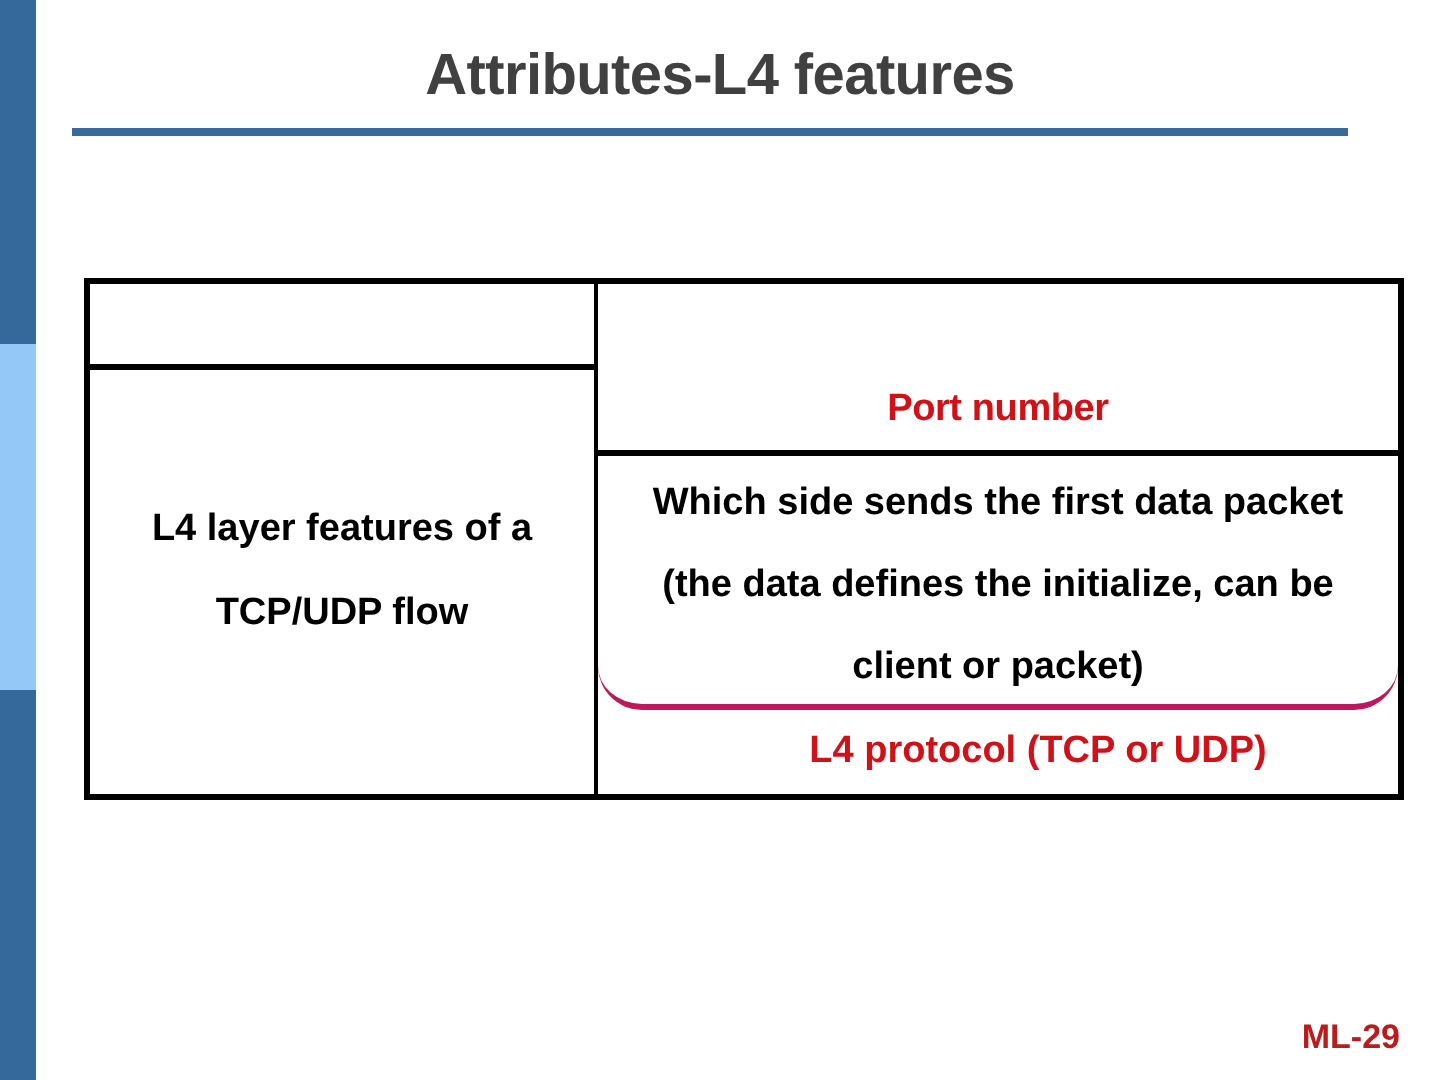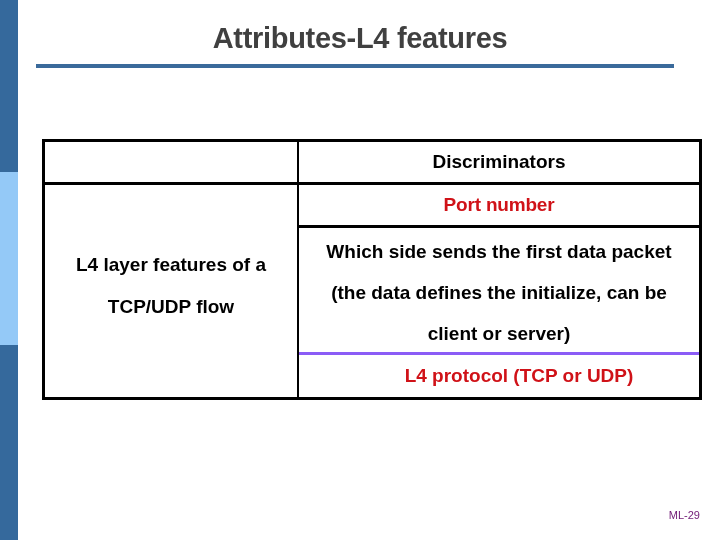--- a/index.html
+++ b/index.html
@@ -92,73 +92,71 @@
   .cell-ports {
     grid-column: 2;
     grid-row: 2;
     border-bottom: 3px solid #000;
     white-space: nowrap;
     letter-spacing: -0.2px;
   }
   .cell-first-packet {
     grid-column: 2;
     grid-row: 3;
-    border-bottom: 3px solid #8b5cf6;
+    border-bottom: 3px solid #be185d;
     flex-direction: column;
     justify-content: flex-start;
     padding-top: 3px;
     line-height: 41px;
+    border-radius: 22px;
   }
   .cell-protocol {
     grid-column: 2;
     grid-row: 4;
     margin-left: 40px;
   }
   .red { color: #d01218; }
 
   
   .page-number {
     position: absolute;
     top: 509px;
     right: 20px;
-    font-size: 11px;
-    font-weight: normal;
-    color: #701a75;
+    font-size: 17px;
+    font-weight: bold;
+    color: #b91c1c;
   }
 </style>
 </head>
 <body>
 
 <div class="bar bar-top"></div>
 <div class="bar bar-mid"></div>
 <div class="bar bar-bottom"></div>
 
 <div class="title">Attributes-L4 features</div>
 <div class="title-underline"></div>
 
 <div class="ftable">
   <div class="cell cell-empty"></div>
 
   <div class="cell cell-left-merged">
     <span>L4 layer features of a</span>
     <span>TCP/UDP flow</span>
   </div>
 
-  <div class="cell cell-discriminators">
-    <span>Discriminators</span>
-  </div>
 
   <div class="cell cell-ports">
       <span class="red">Port number</span>
   </div>
 
   <div class="cell cell-first-packet">
     <span>Which side sends the first data packet</span>
     <span>(the data defines the initialize, can be</span>
-    <span>client or server)</span>
+    <span>client or packet)</span>
   </div>
 
   <div class="cell cell-protocol">
     <span class="red">L4 protocol (TCP or UDP)</span>
   </div>
 </div>
 
 <div class="page-number">ML-29</div>
 
 </body></html>

